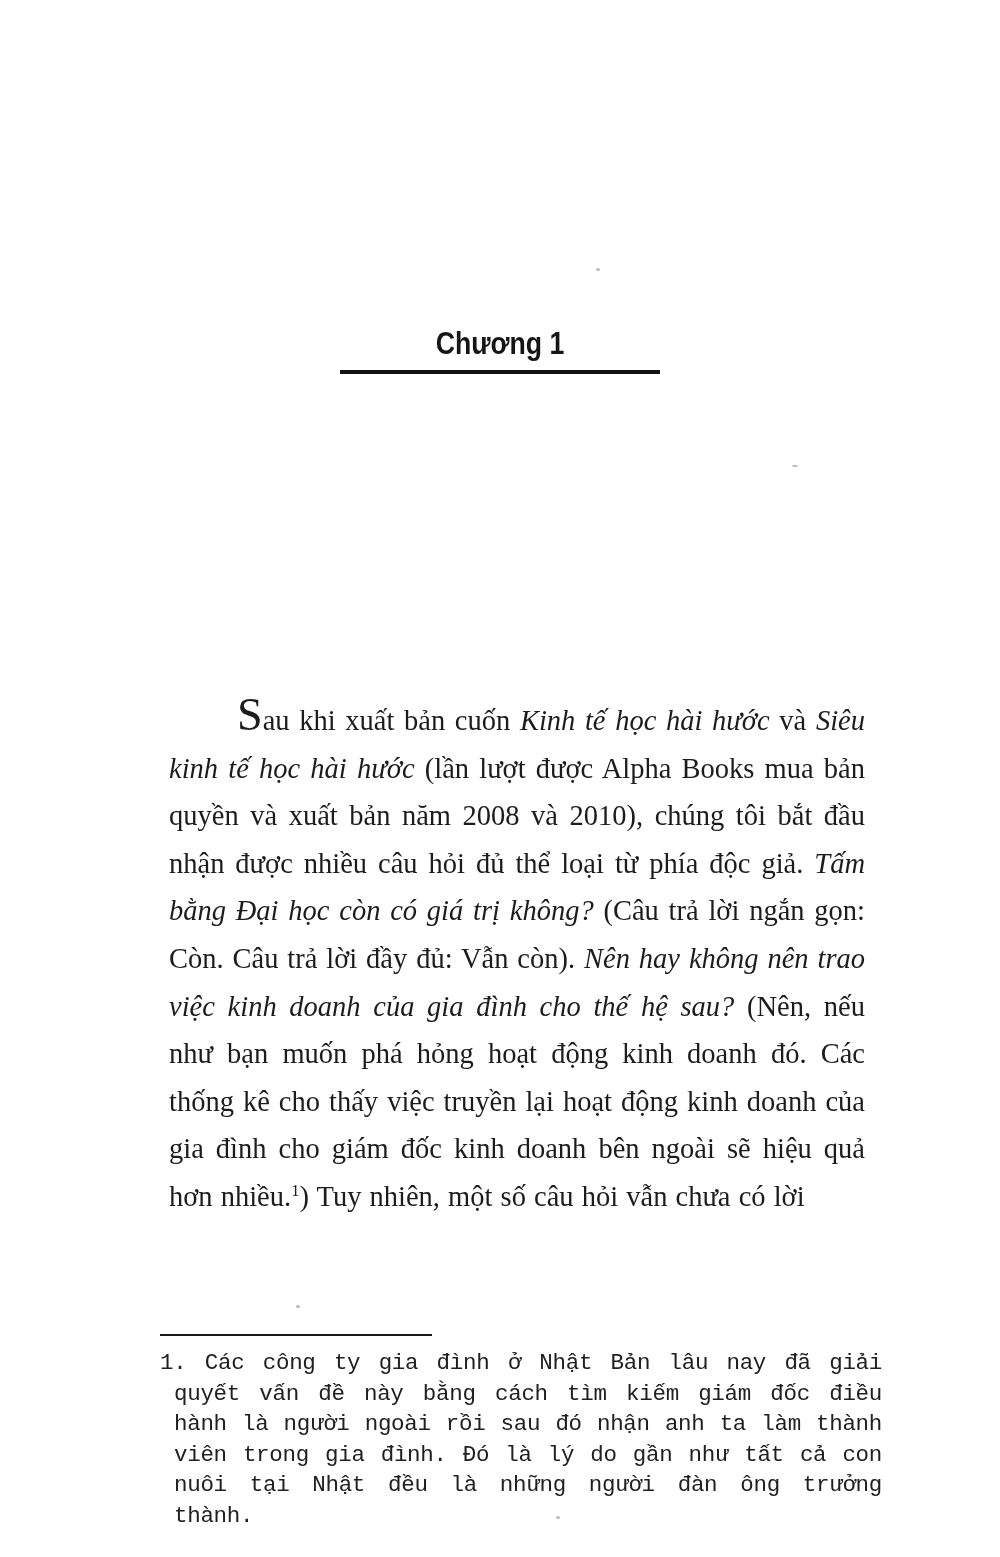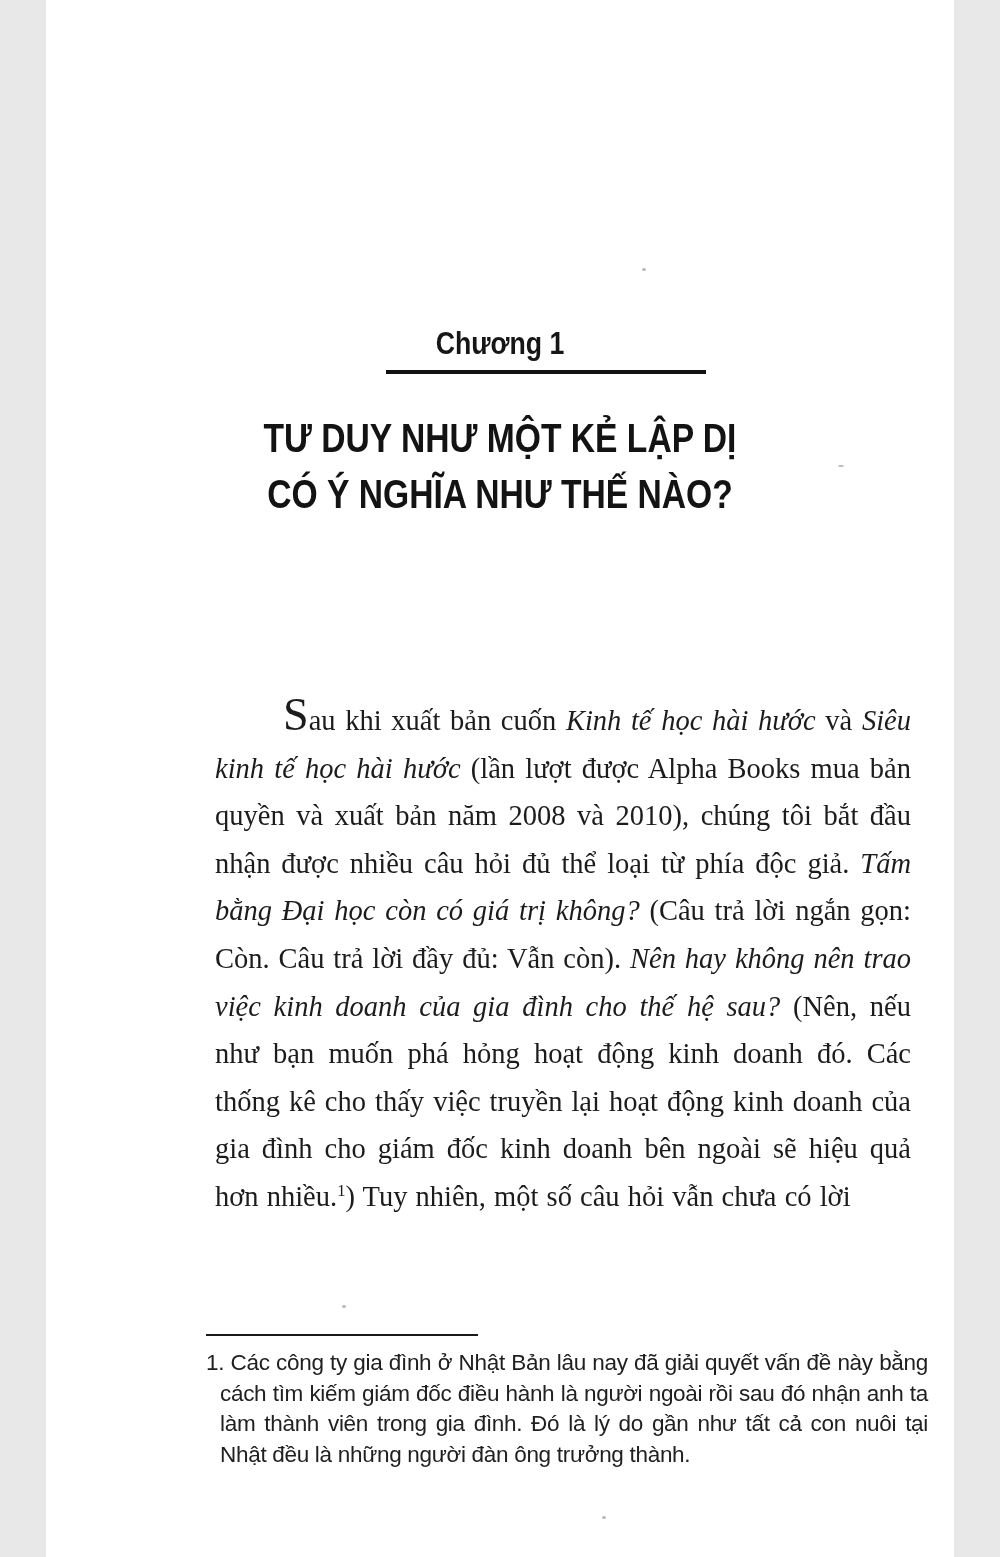--- a/index.html
+++ b/index.html
@@ -2,28 +2,27 @@
 <html lang="vi"><head>
 <meta charset="utf-8">
 <style>
   html, body {
     margin: 0;
     padding: 0;
     background: #e8e8e8;
   }
   .page {
     position: relative;
-    width: 892px;
+    width: 1000px;
     height: 1557px;
     margin: 0 auto;
     background: #ffffff;
     color: #1b1b1b;
     overflow: hidden;
     font-family: "Liberation Serif", serif;
-    padding-left: 16px;
   }
 
   
   .chapter-label {
     position: absolute;
     top: 326px;
     left: 0;
     width: 100%;
     text-align: center;
     font-family: "Liberation Sans", sans-serif;
@@ -98,21 +97,21 @@
     width: 272px;
     height: 2px;
     background: #1a1a1a;
   }
   .footnote {
     position: absolute;
     top: 1348px;
     left: 160px;
     width: 708px;
     margin: 0;
-    font-family: Liberation Sans, sans-serif;
+    font-family: Liberation Mono, monospace;
     font-size: 22.5px;
     line-height: 30.5px;
     letter-spacing: -0.3px;
     text-align: justify;
     color: #202020;
     padding-left: 14px;
     text-indent: -14px;
   }
 
   
@@ -128,24 +127,20 @@
 </style>
 </head>
 <body>
 
 <div class="page">
 
   <div class="chapter-label">Chương 1</div>
 
   <div class="chapter-rule"></div>
 
-  <h1 class="chapter-title">
-    <span class="title-line">TƯ DUY NHƯ MỘT KẺ LẬP DỊ</span>
-    <span class="title-line">CÓ Ý NGHĨA NHƯ THẾ NÀO?</span>
-  </h1>
 
   <p class="body-text"><span class="initial">S</span><span>au khi xuất bản cuốn </span><em>Kinh tế học hài hước</em><span> và </span><em>Siêu kinh tế học hài hước</em><span> (lần lượt được Alpha Books mua bản quyền và xuất bản năm 2008 và 2010), chúng tôi bắt đầu nhận được nhiều câu hỏi đủ thể loại từ phía độc giả. </span><em>Tấm bằng Đại học còn có giá trị không?</em><span> (Câu trả lời ngắn gọn: Còn. Câu trả lời đầy đủ: Vẫn còn). </span><em>Nên hay không nên trao việc kinh doanh của gia đình cho thế hệ sau?</em><span> (Nên, nếu như bạn muốn phá hỏng hoạt động kinh doanh đó. Các thống kê cho thấy việc truyền lại hoạt động kinh doanh của gia đình cho giám đốc kinh doanh bên ngoài sẽ hiệu quả hơn nhiều.</span><sup>1</sup><span>) Tuy nhiên, một số câu hỏi vẫn chưa có lời</span></p>
 
   <div class="footnote-rule"></div>
 
   <p class="footnote">1. Các công ty gia đình ở Nhật Bản lâu nay đã giải quyết vấn đề này bằng cách tìm kiếm giám đốc điều hành là người ngoài rồi sau đó nhận anh ta làm thành viên trong gia đình. Đó là lý do gần như tất cả con nuôi tại Nhật đều là những người đàn ông trưởng thành.</p>
 
   <div class="speck s1"></div>
   <div class="speck s2"></div>
   <div class="speck s3"></div>

